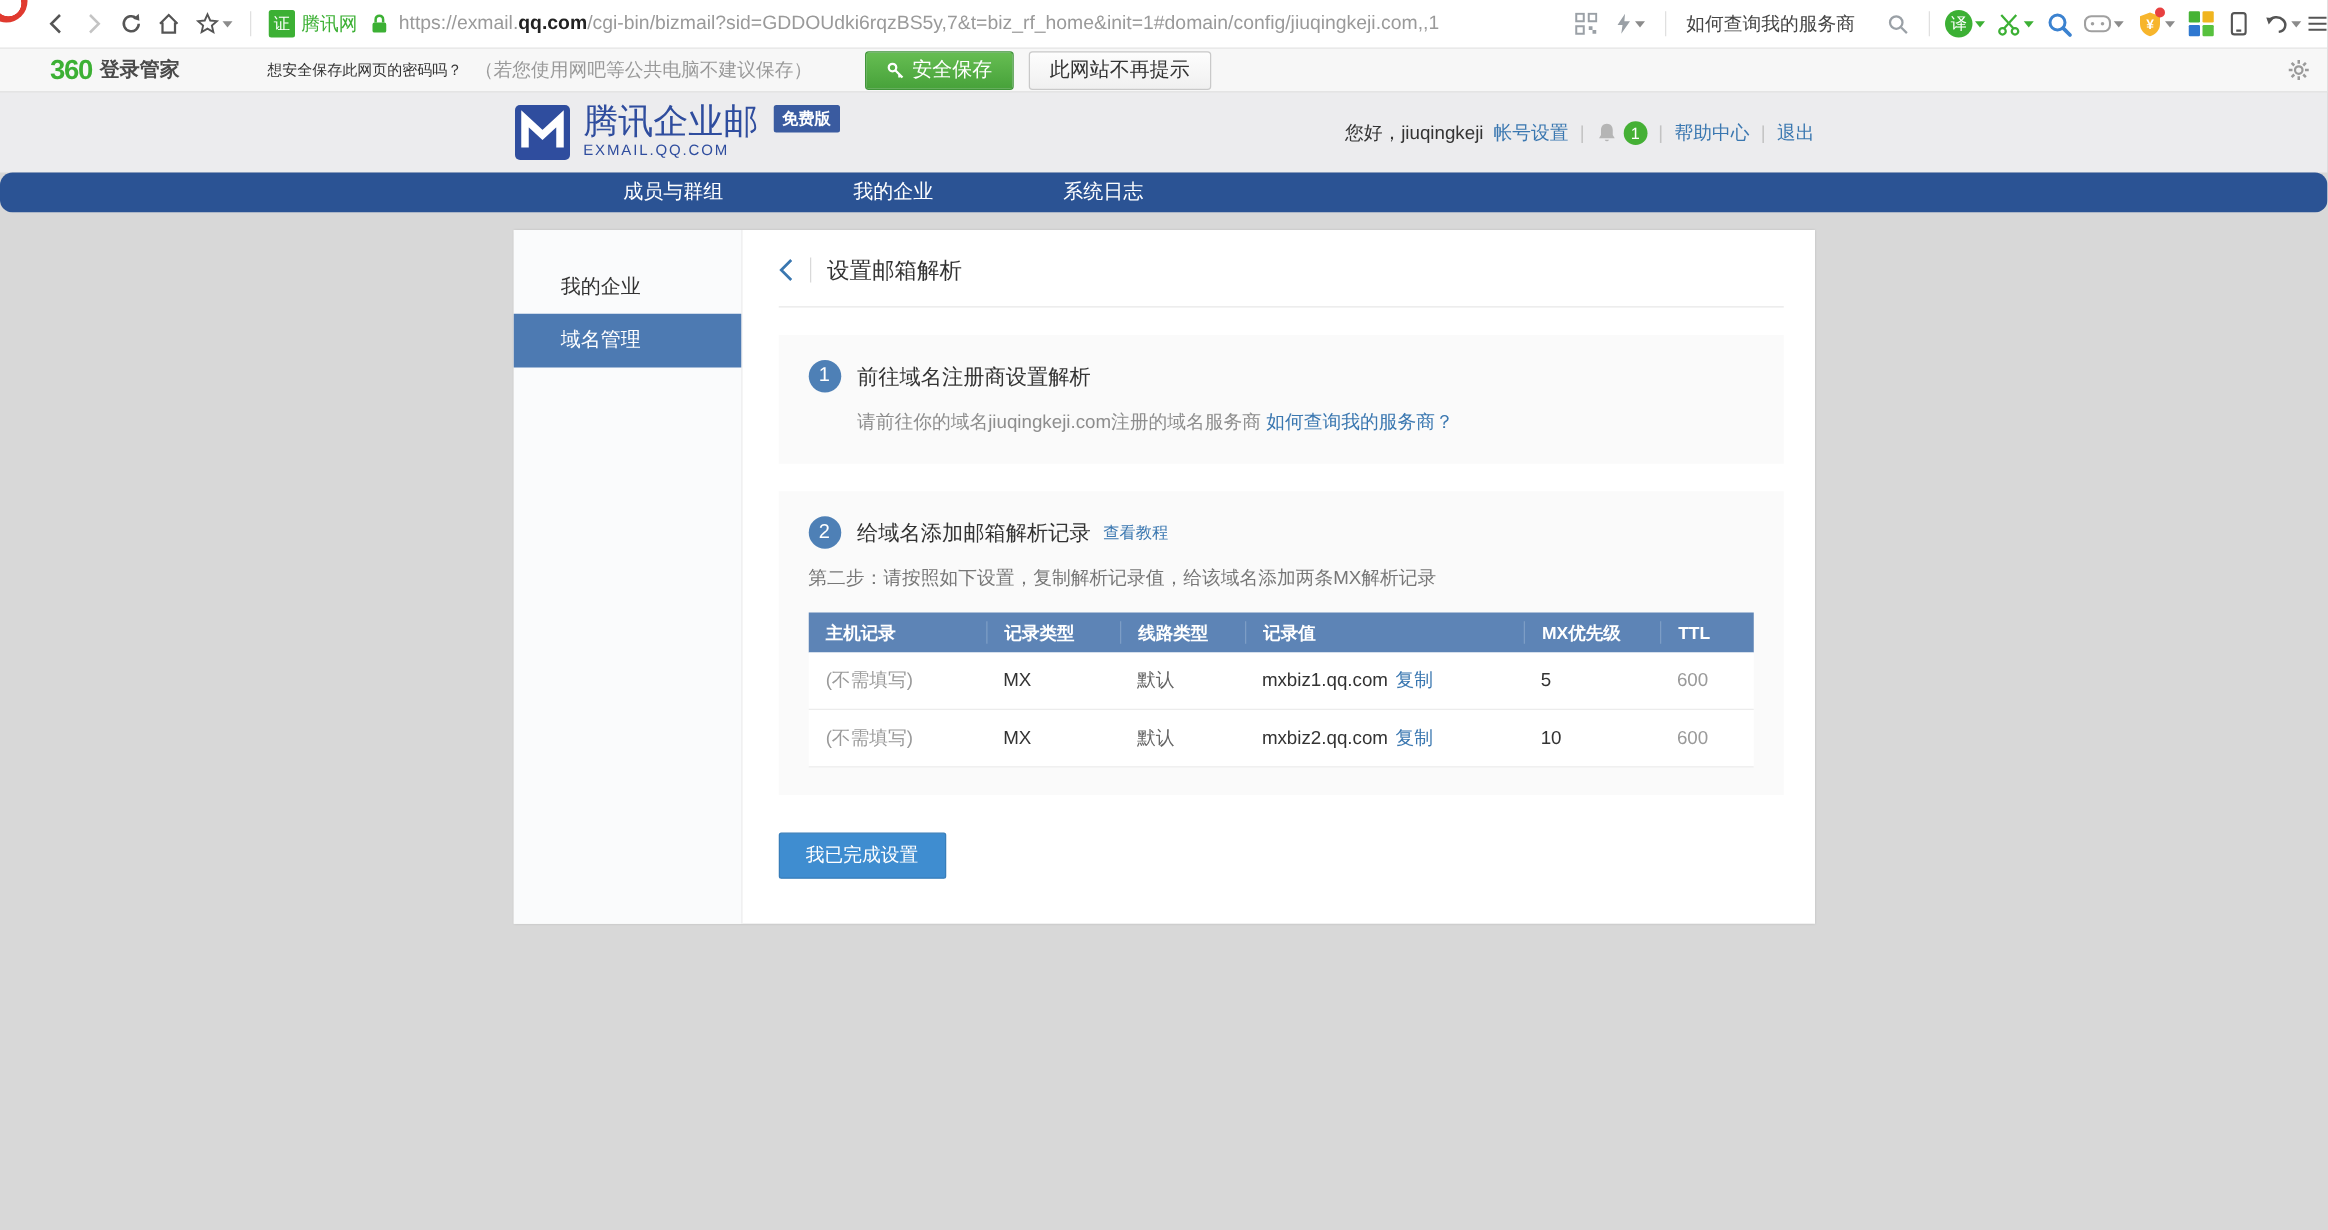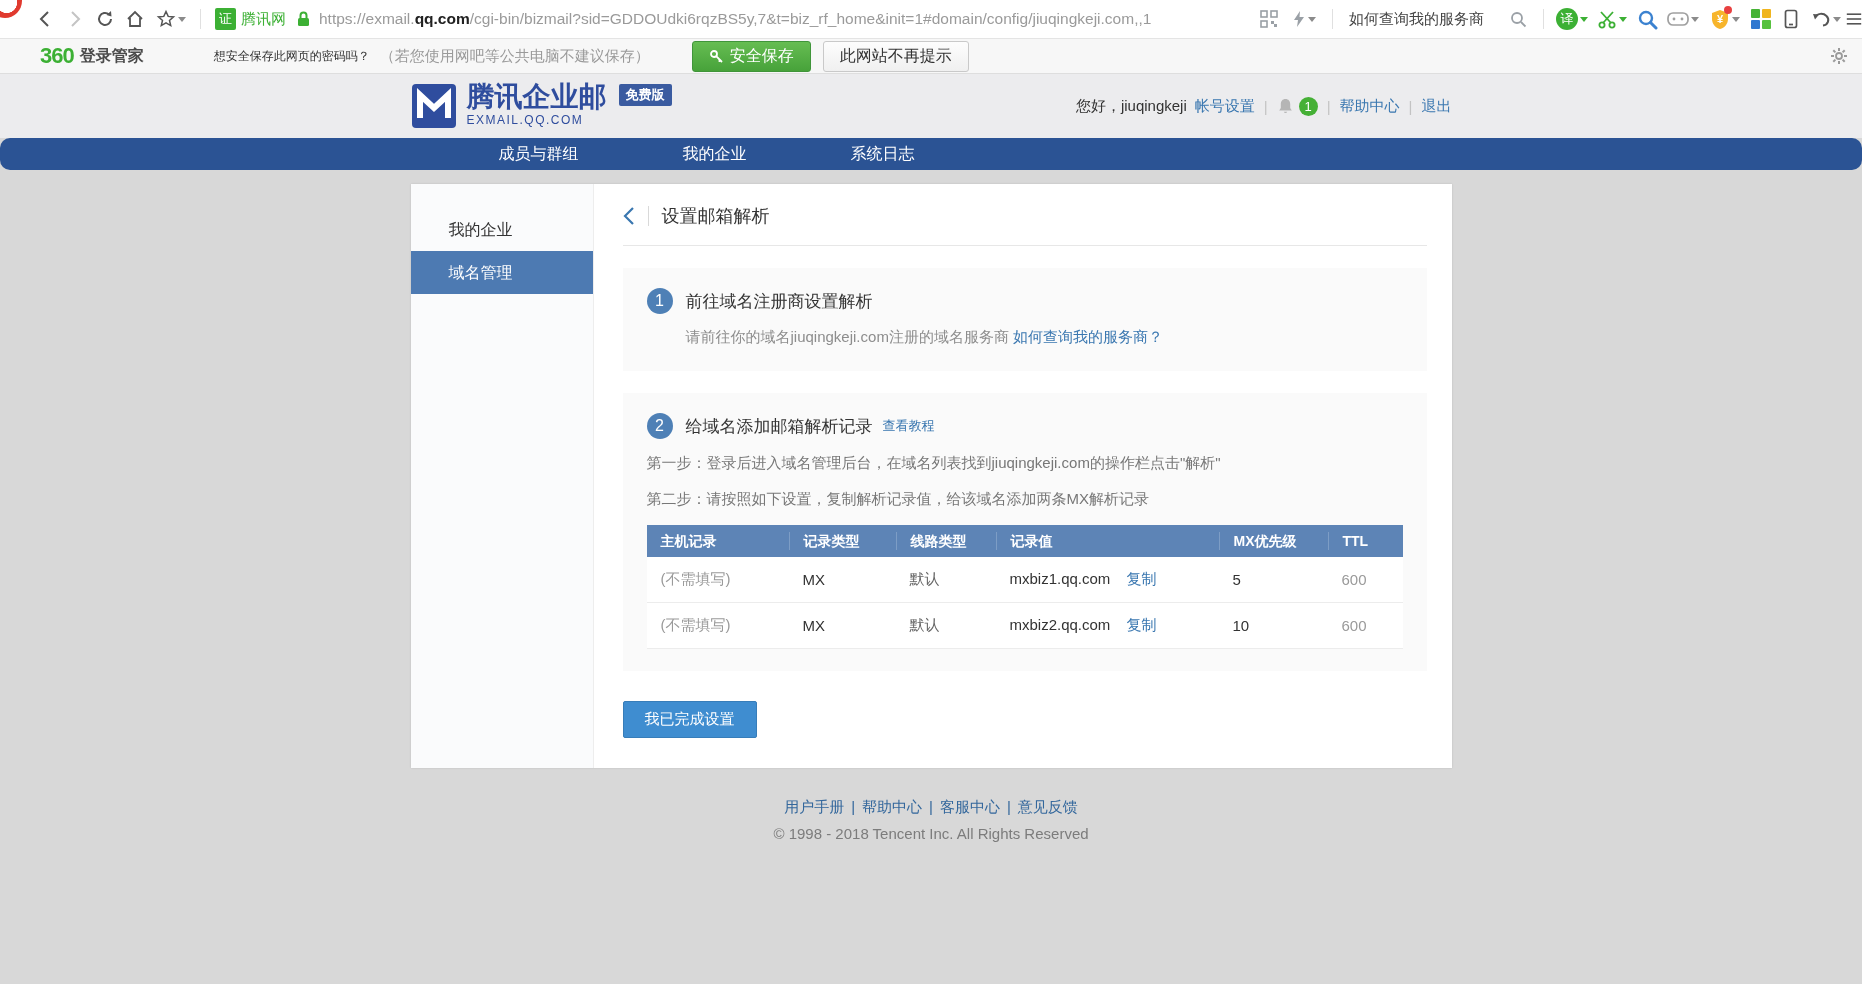--- a/index.html
+++ b/index.html
@@ -46,21 +46,21 @@
     margin-left:42px; cursor:pointer; }
   .btn-white { background:linear-gradient(#fdfdfd,#f0f0f0); border:1px solid #c9c9c9; color:#333;
     font-size:16px; padding:4px 16px; border-radius:3px; margin-left:12px; cursor:pointer; }
   .mgr-gear { margin-left:auto; cursor:pointer; }
 
   
   .site-header { height:64px; background:#ececee; }
   .header-inner { width:1041px; margin:0 auto; height:100%; display:flex; align-items:center; }
   .brand { display:flex; align-items:flex-start; }
   .brand-txt { margin-left:10px; }
-  .brand-title { font-size:28px; color:#2f4d9e; font-weight:bold; line-height:28px; }
+  .brand-title { font-size:28px; color:#2f4d9e; font-weight:normal; line-height:28px; }
   .brand-sub { font-size:12px; color:#2f4d9e; letter-spacing:1.5px; margin-top:2px; }
   .free-badge { background:#3a5ba0; color:#fff; font-size:13px; padding:2px 7px; border-radius:2px;
     margin-left:12px; margin-top:1px;font-weight:bold; }
   .user-area { margin-left:auto; display:flex; align-items:center; font-size:15px; color:#333; }
   .user-area .blue { color:#3a77b0; cursor:pointer; text-decoration:none; }
   .u-sep { color:#c3c3c3; margin:0 9px; }
   .notif { display:flex; align-items:center; cursor:pointer; }
   .notif-badge { min-width:19px; height:19px; border-radius:10px; background:#45b035; color:#fff;
     font-size:13px; display:flex; align-items:center; justify-content:center; margin-left:5px;
     padding:0 4px; }
@@ -101,21 +101,21 @@
   .mx-table { margin-top:15px; width:756px; font-size:15px; }
   .mx-head { display:flex; background:#5d84b6; color:#fff; height:32px; align-items:center;
     font-weight:bold; font-size:14px; }
   .mx-head .cell { border-left:1px solid #7d9dc5; height:18px; line-height:18px; }
   .mx-head .cell:first-child { border-left:none; }
   .mx-row { display:flex; background:#fff; height:46px; align-items:center;
     border-bottom:1px solid #ececec; }
   .cell { padding-left:14px; }
   .c1{width:142px;} .c2{width:107px;} .c3{width:100px;} .c4{width:223px;} .c5{width:109px;} .c6{width:75px;}
   .txt-gray { color:#9a9a9a; } .txt-mid { color:#666; } .txt-dark { color:#333; }
-  .copy-link { color:#3a77b0; margin-left:16px; cursor:pointer; text-decoration:none; }
+  .copy-link { color:#3a77b0; margin-left:6px; cursor:pointer; text-decoration:none; }
   .mx-note { font-size:14px; color:#8a8a8a; margin-top:20px; }
 
   .done-btn { margin-top:30px; background:#3f8dd0; border:1px solid #377db9; color:#fff;
     font-size:15px; padding:8px 21px; border-radius:2px; cursor:pointer; }
 
   .footer { text-align:center; margin-top:30px; font-size:15px; }
   .flink { color:#33679c; cursor:pointer; }
   .fsep { color:#33679c; margin:0 7px; }
   .copyright { color:#7c7c7c; margin-top:8px; font-size:15px; }
   svg { display:block; }
@@ -363,21 +363,20 @@
         </div>
       </div>
 
       
       <div class="stepbox">
         <div class="step-head">
           <span class="step-num">2</span>
           <span class="step-title">给域名添加邮箱解析记录</span>
           <a class="step-link">查看教程</a>
         </div>
-        <div class="step-line">第一步：登录后进入域名管理后台，在域名列表找到jiuqingkeji.com的操作栏点击"解析"</div>
         <div class="step-line">第二步：请按照如下设置，复制解析记录值，给该域名添加两条MX解析记录</div>
 
         <div class="mx-table">
           <div class="mx-head">
             <span class="cell c1">主机记录</span>
             <span class="cell c2">记录类型</span>
             <span class="cell c3">线路类型</span>
             <span class="cell c4">记录值</span>
             <span class="cell c5">MX优先级</span>
             <span class="cell c6">TTL</span>
@@ -399,17 +398,13 @@
             <span class="cell c6 txt-gray">600</span>
           </div>
         </div>
 
       </div>
 
       <button class="done-btn">我已完成设置</button>
     </section>
   </div>
 
-  <div class="footer">
-    <span class="flink">用户手册</span><span class="fsep">|</span><span class="flink">帮助中心</span><span class="fsep">|</span><span class="flink">客服中心</span><span class="fsep">|</span><span class="flink">意见反馈</span>
-    <div class="copyright">© 1998 - 2018 Tencent Inc. All Rights Reserved</div>
-  </div>
 </div>
 
 </body></html>

